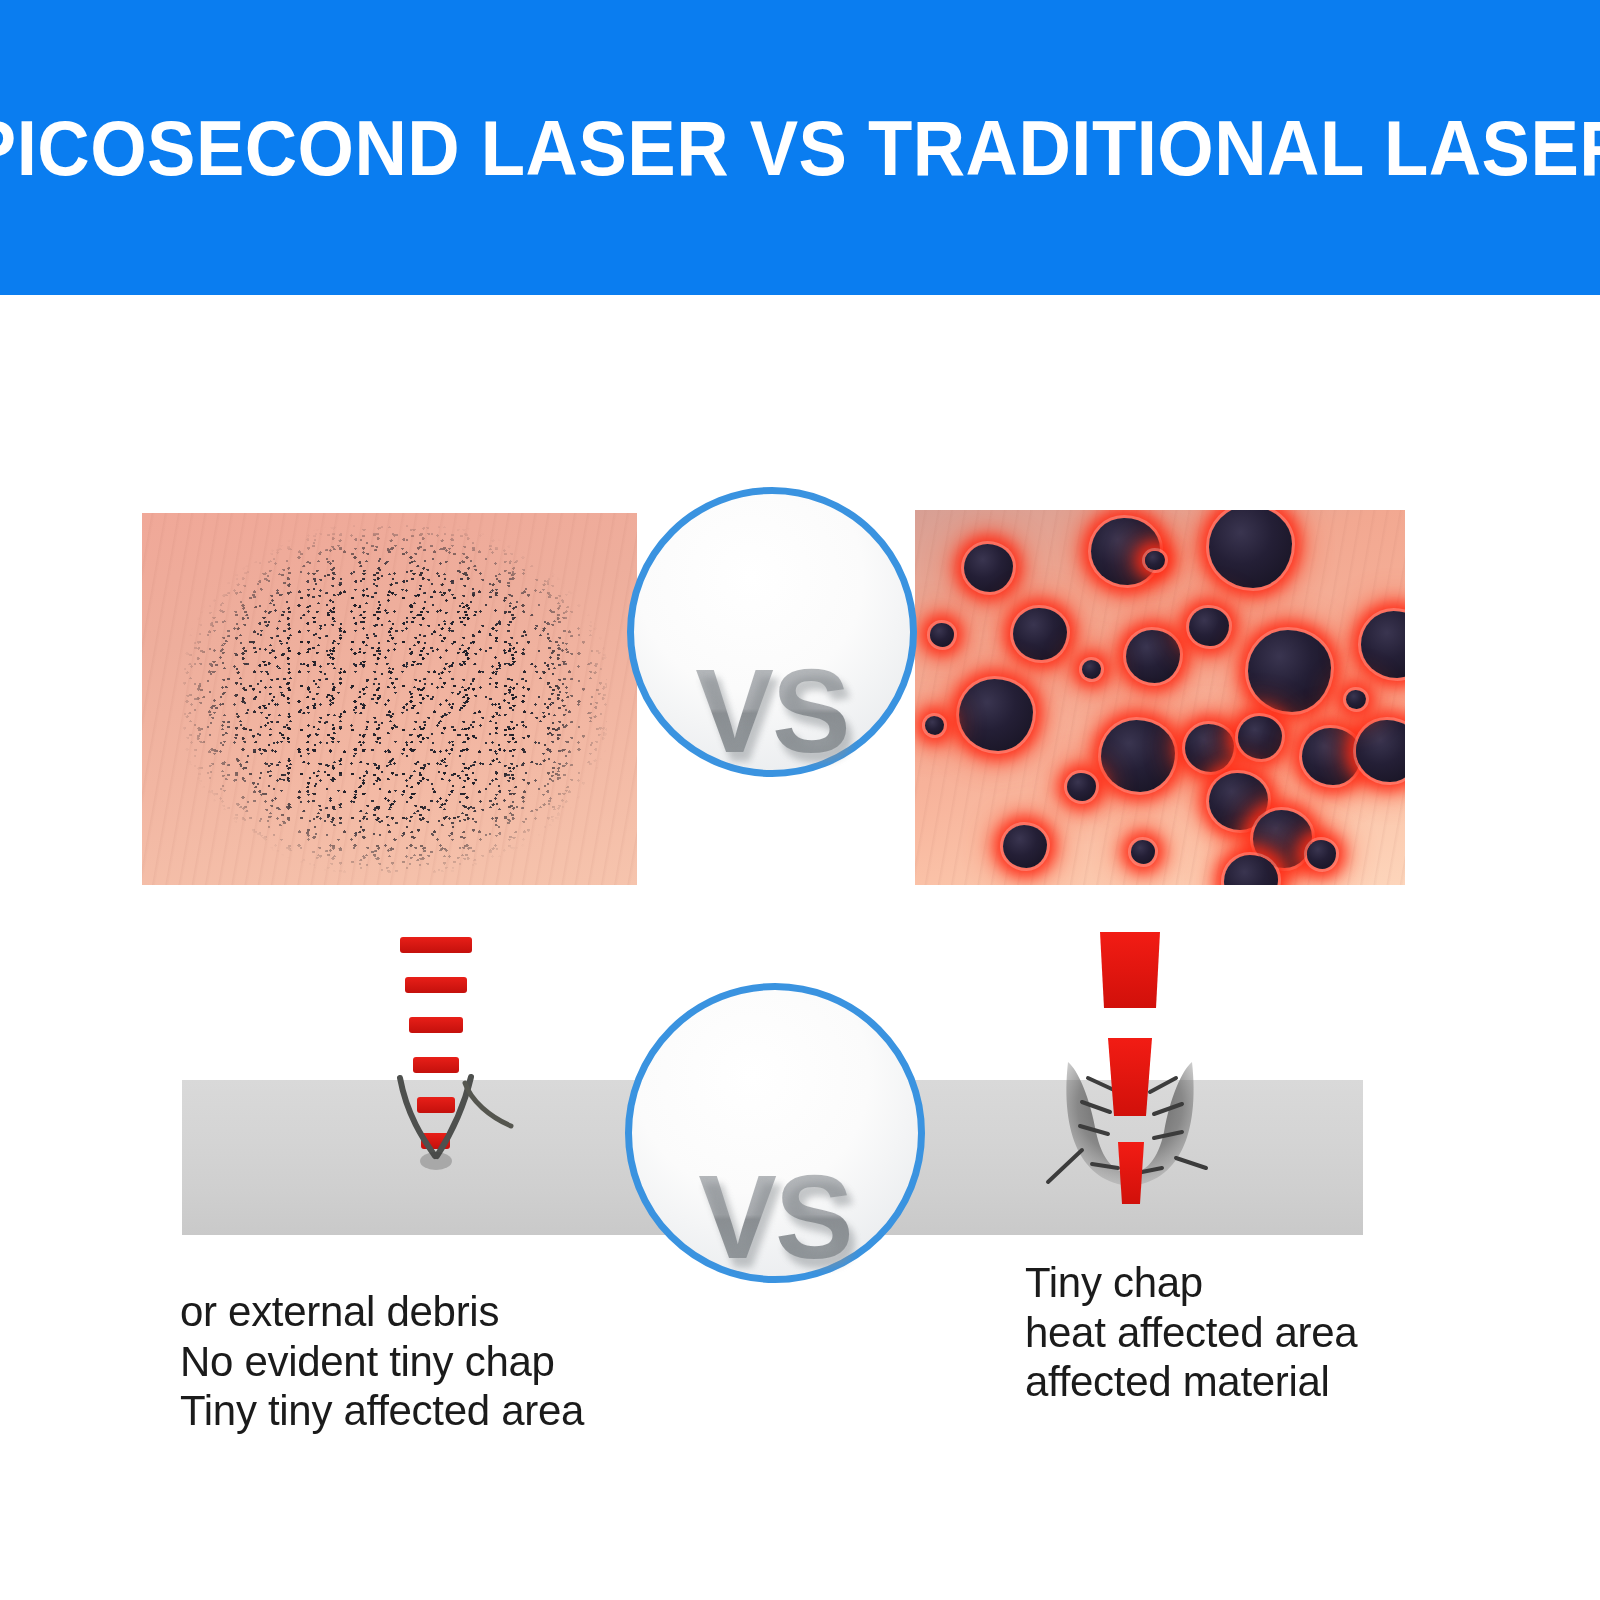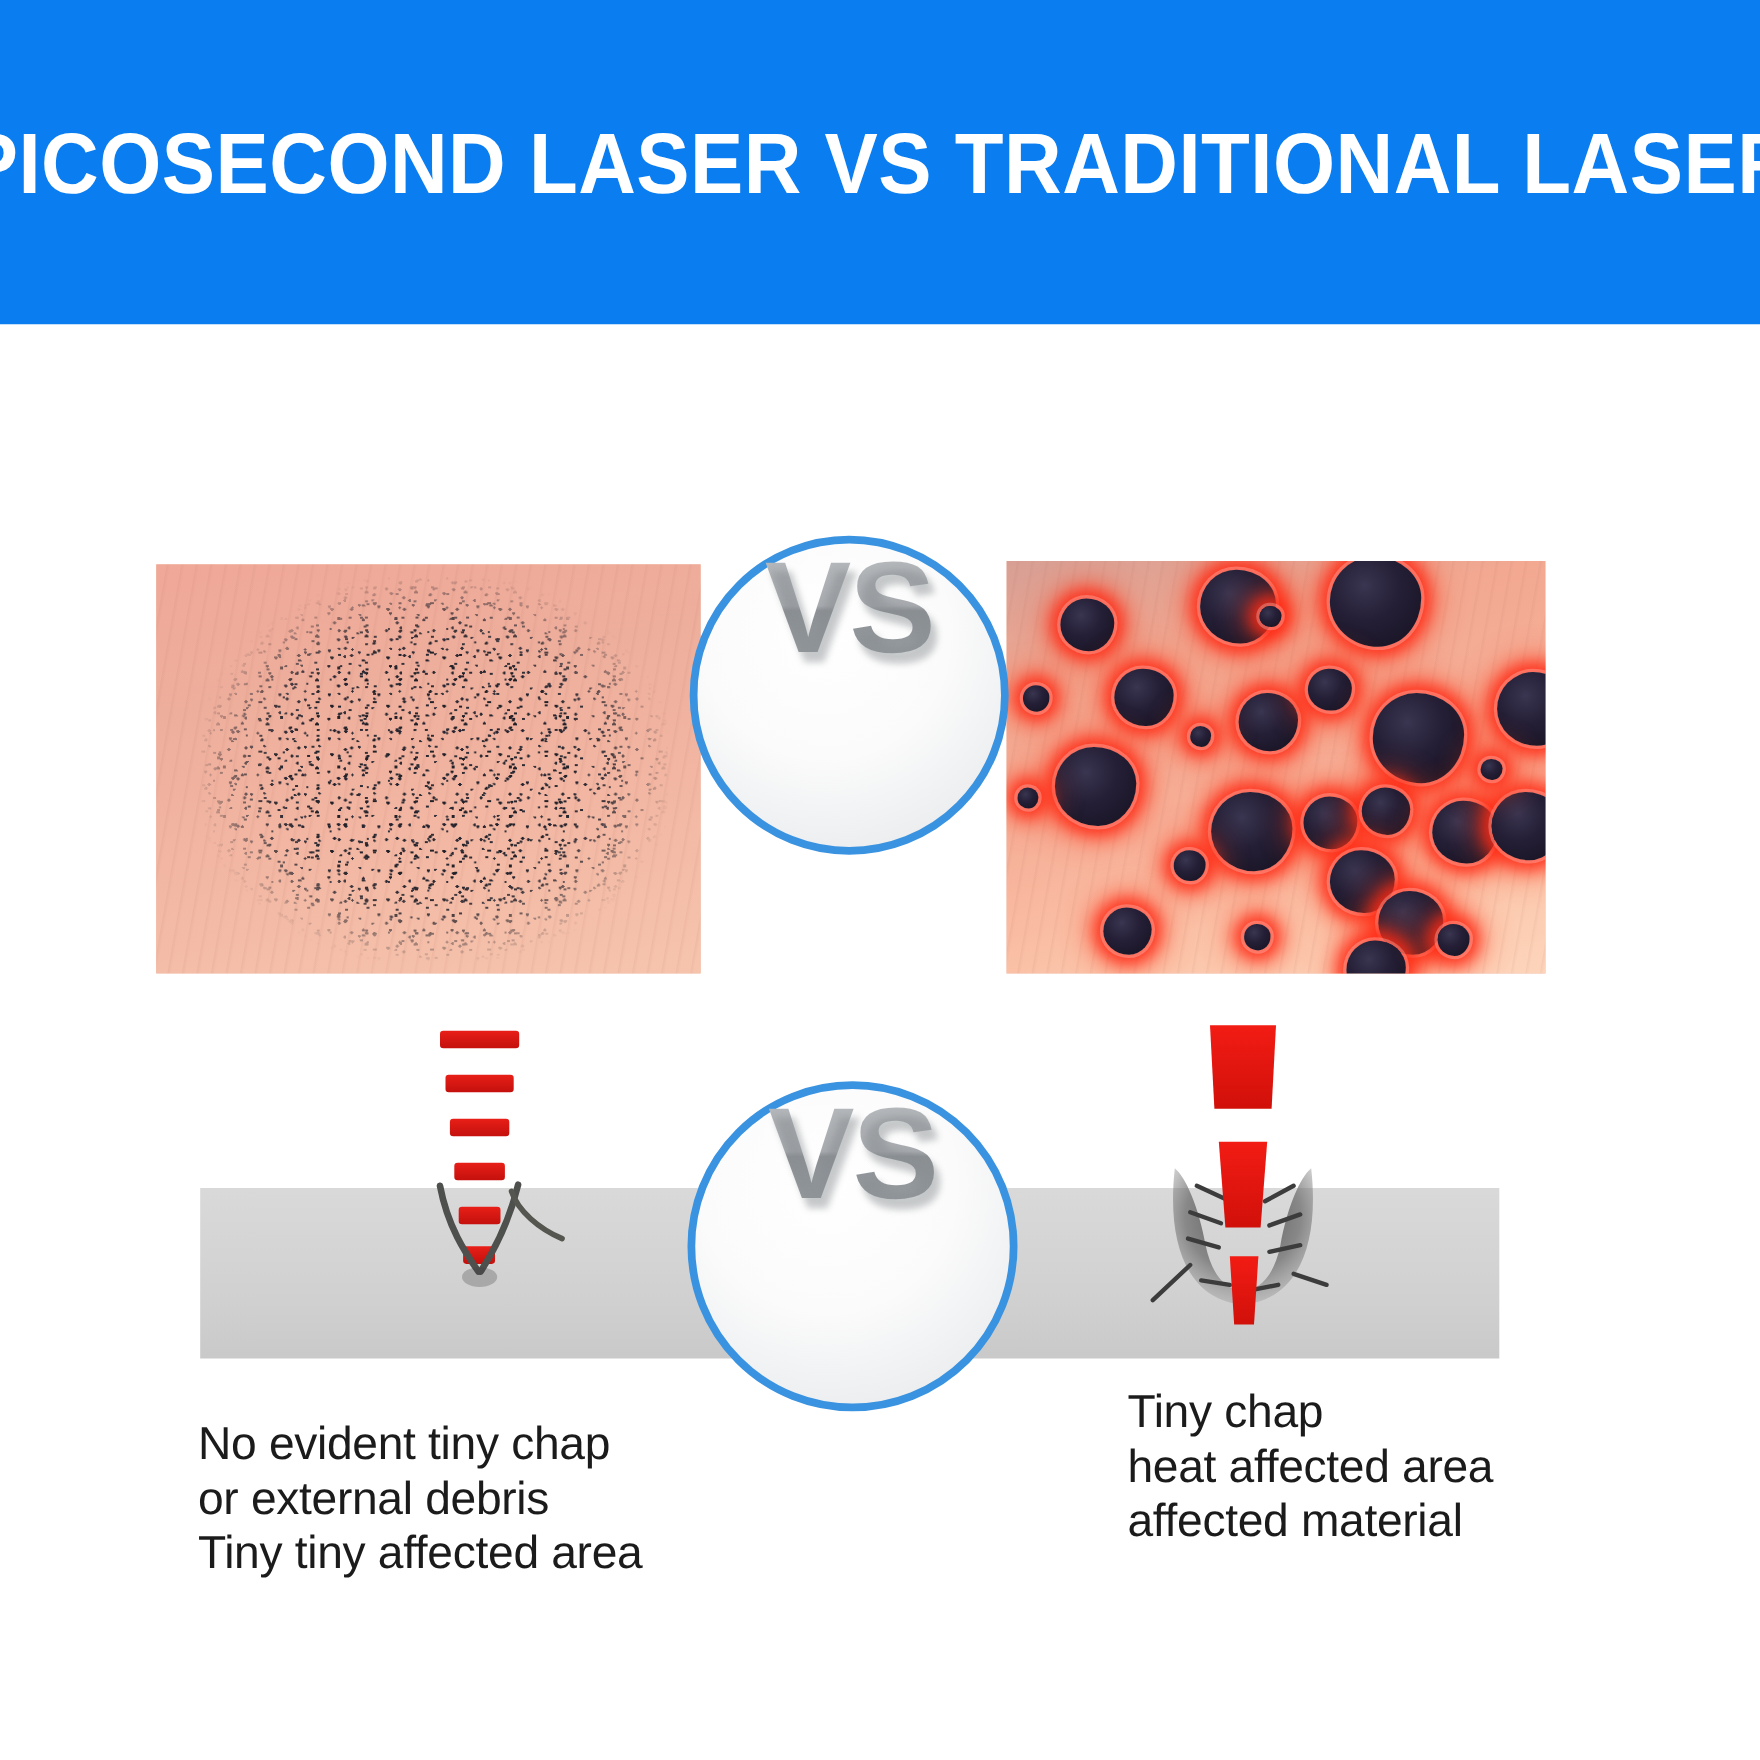--- a/index.html
+++ b/index.html
@@ -176,21 +176,21 @@
       0 0 26px 16px rgba(255, 70, 40, 0.45);
   }
 
   
   .vs-badge {
     position: absolute;
     border-radius: 50%;
     border: 7px solid #3a93e0;
     background: radial-gradient(circle at 42% 30%, #ffffff 0%, #fbfbfb 45%, #eceef0 78%, #e2e5e8 100%);
     display: flex;
-    align-items: flex-start;
+    align-items: flex-end;
     justify-content: center;
     box-sizing: border-box;
   }
   .vs-text {
     font-family: "Liberation Sans", sans-serif;
     font-weight: bold;
     font-size: 118px;
     line-height: 1;
     letter-spacing: -2px;
     background: linear-gradient(180deg, #b9bcbf 0%, #a8abaf 48%, #8d9195 52%, #9aa0a4 100%);
@@ -405,22 +405,22 @@
       <path d="M70 140 C 66 200, 80 246, 100 252 C 120 246, 134 200, 130 140 Z" fill="rgba(255,255,255,0.0)"></path>
     </svg>
   </div>
 
   <div class="vs-badge" id="vs-badge-bottom">
     <span class="vs-text-shadow">VS</span>
     <span class="vs-text">VS</span>
   </div>
 
   <div class="caption-block" id="caption-picosecond">
+    <span class="caption-line">or external debris</span>
     <span class="caption-line">No evident tiny chap</span>
-    <span class="caption-line">or external debris</span>
     <span class="caption-line">Tiny tiny affected area</span>
   </div>
 
   <div class="caption-block" id="caption-traditional">
     <span class="caption-line">Tiny chap</span>
     <span class="caption-line">heat affected area</span>
     <span class="caption-line">affected material</span>
   </div>
 
 </div>

